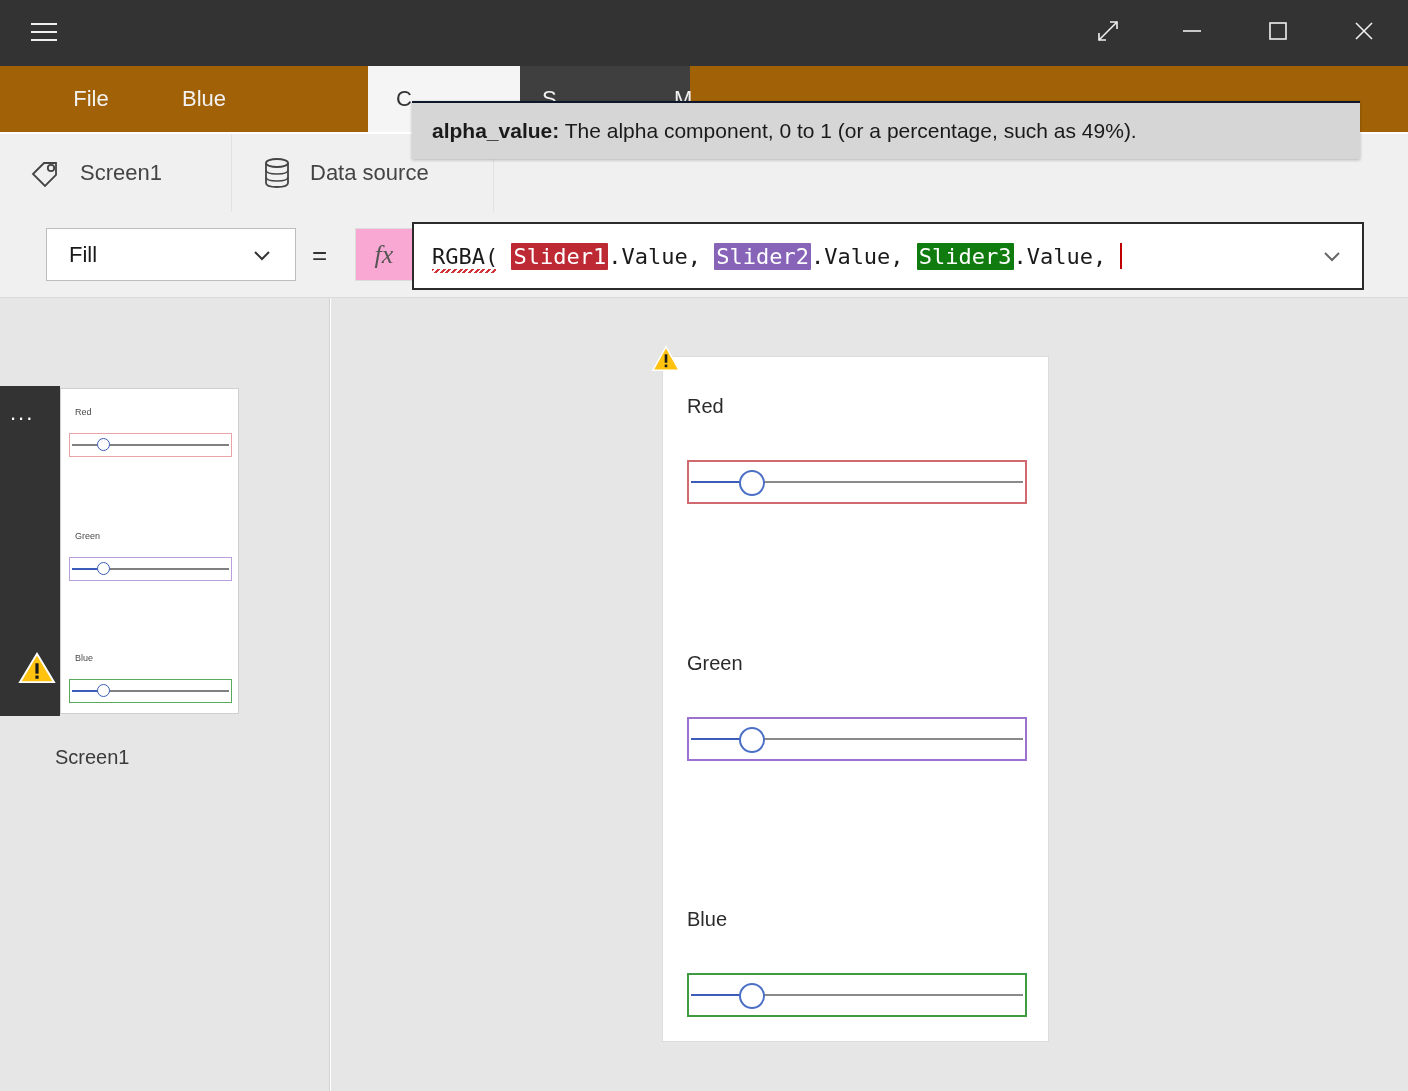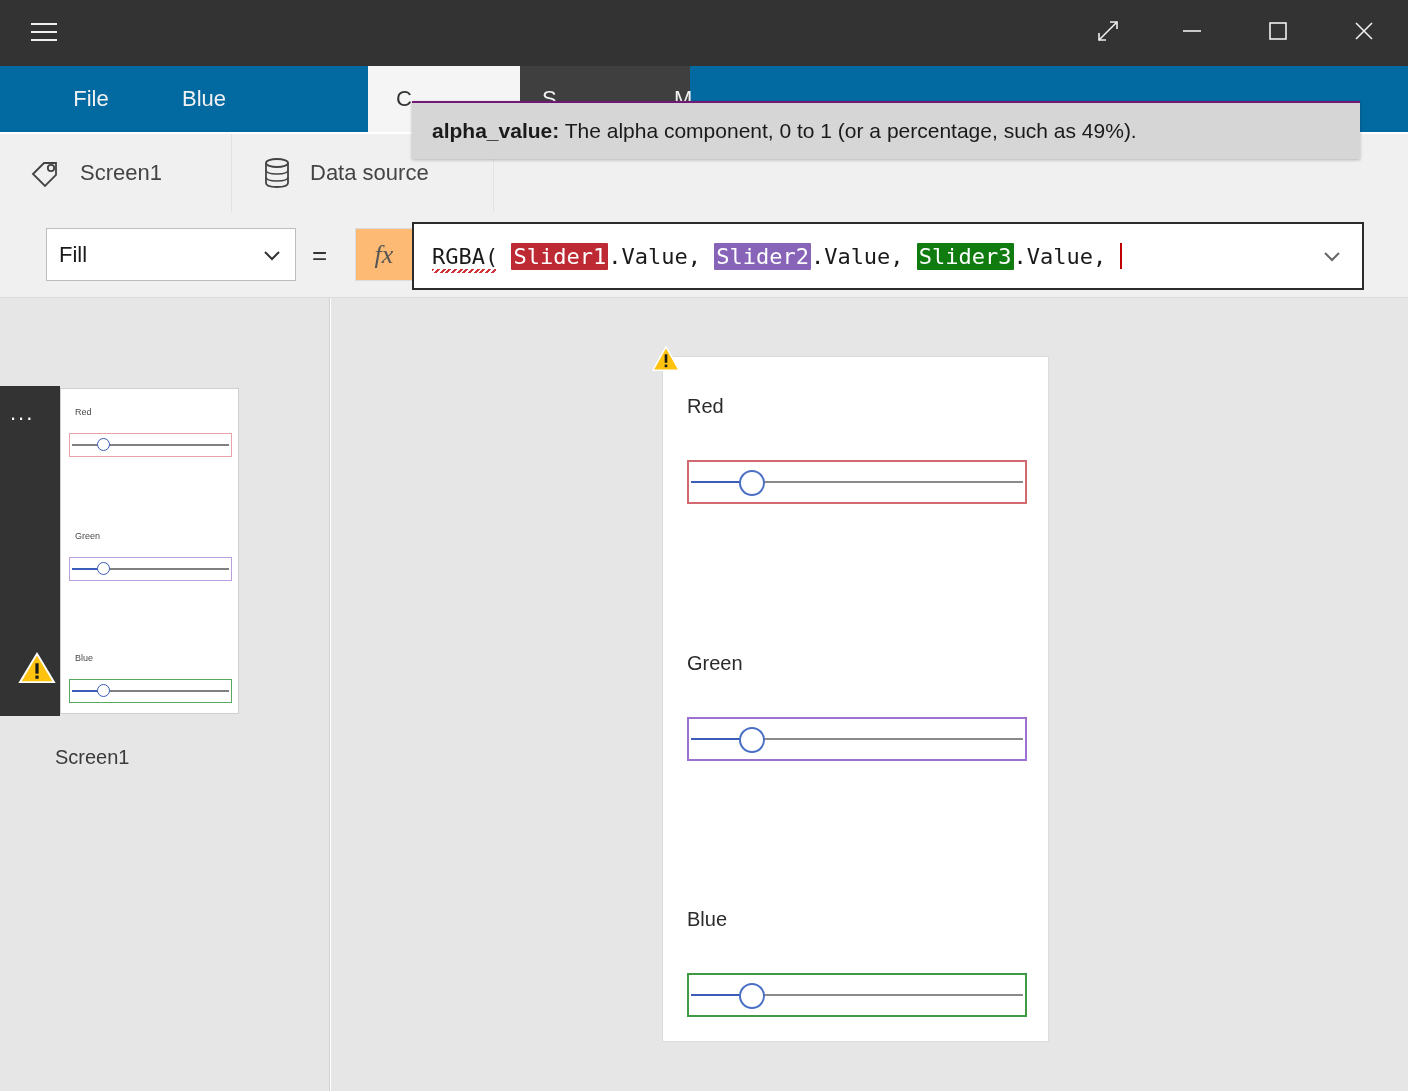--- a/index.html
+++ b/index.html
@@ -48,21 +48,21 @@
   .winbtn svg { display: block; }
   .wb-expand { left: 1084px; }
   .wb-min    { left: 1168px; }
   .wb-max    { left: 1254px; }
   .wb-close  { left: 1340px; }
 
   
   .ribbonrow {
     position: absolute; left: 0; top: 66px;
     width: 1408px; height: 66px;
-    background: #0369a1;
+    background: #a16207;
   }
   .rtab {
     position: absolute; top: 0; height: 66px;
     display: flex; align-items: center; justify-content: center;
     color: #f2f2f2; font-size: 22px;
     cursor: pointer;
     padding: 0 20px;
   }
   .rtab.active {
     background: #f5f5f5; color: #333333;
@@ -105,32 +105,32 @@
     background: #f0f0f0;
     border-bottom: 1px solid #dadada;
   }
   .propsel {
     position: absolute; left: 46px; top: 16px;
     width: 250px; height: 53px;
     background: #ffffff;
     border: 1px solid #bdbdbd;
     box-sizing: border-box;
     display: flex; align-items: center;
-    padding: 0 12px;
+    padding: 0 22px;
     cursor: pointer;
   }
   .propsel .val { font-size: 22px; color: #1a1a1a; flex: 1; }
   .eqsign {
     position: absolute; left: 312px; top: 28px;
     font-size: 26px; color: #333333;
   }
   .fxbox {
     position: absolute; left: 355px; top: 16px;
     width: 58px; height: 53px;
-    background: #fdba74;
+    background: #f9a8d4;
     border: 1px solid #dcdcdc;
     box-sizing: border-box;
     display: flex; align-items: center; justify-content: center;
     font-family: "Liberation Serif", serif;
     font-style: italic;
     font-size: 26px; color: #555555;
     cursor: pointer;
   }
   .formulabox {
     position: absolute; left: 412px; top: 222px;
@@ -173,21 +173,21 @@
     z-index: 50;
     box-shadow: 0 1px 3px rgba(0,0,0,0.25);
   }
   .tt-sig {
     background: #d6d6d6;
     padding: 14px 20px;
     font-size: 21px; color: #1a1a1a;
   }
   .tt-desc {
     background: #d6d6d6;
-    border-top: 2px solid #701a75;
+    border-top: 2px solid #0f172a;
     padding: 16px 20px;
     font-size: 21px; color: #1a1a1a;
   }
   .tt-b { font-weight: bold; }
 
   
   .leftpanel {
     position: absolute; left: 0; top: 298px;
     width: 330px; height: 793px;
     background: #e6e6e6;

